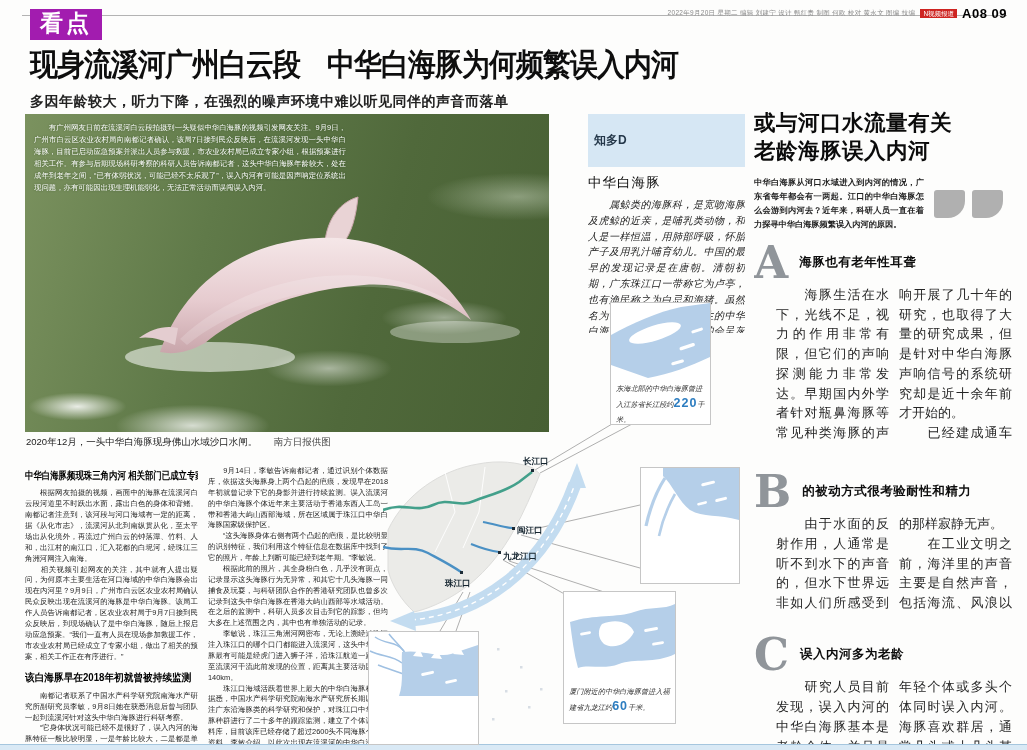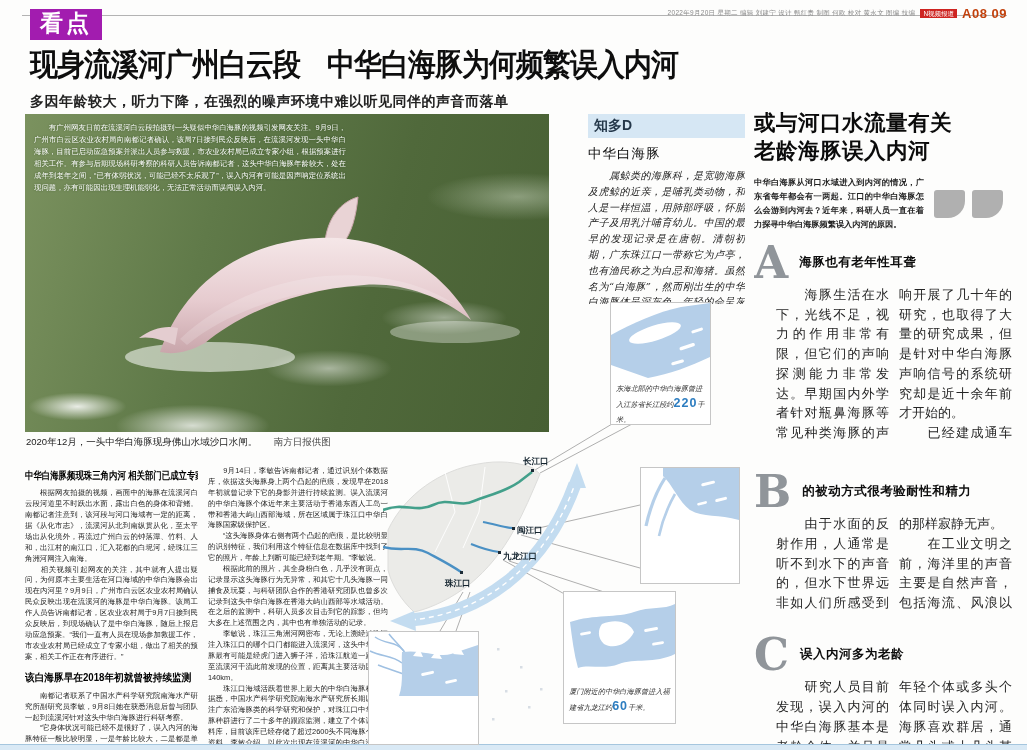--- a/index.html
+++ b/index.html
@@ -5,42 +5,42 @@
   html,body{margin:0;padding:0;background:#e9e7e2;}
   #page{position:relative;width:1027px;height:750px;background:#fdfdfc;margin:0 auto;
         font-family:"Liberation Sans",sans-serif;overflow:hidden;box-shadow:0 0 4px rgba(0,0,0,.25);}
   
   .head-rule{position:absolute;top:15px;left:22px;right:20px;border-top:1px solid #b3b3b3;}
   .badge{position:absolute;left:30px;top:9px;background:#a21caf;color:#fff;font-weight:bold;
          font-size:23px;letter-spacing:3px;padding:3px 10px 5px;line-height:1;}
   .credits-row{position:absolute;right:20px;top:6px;display:flex;align-items:center;gap:5px;}
   .credits{font-size:6.5px;color:#8a8a8a;letter-spacing:.3px;}
   .red-tag{background:#ce2421;color:#fff;font-size:6.5px;padding:1px 3px;line-height:1.2;}
-  .page-no{font-size:13px;font-weight:bold;color:#c2410c;letter-spacing:.5px;}
+  .page-no{font-size:13px;font-weight:bold;color:#000000;letter-spacing:.5px;}
   
   .headline{position:absolute;left:30px;top:44px;font-size:31px;font-weight:900;color:#0e0e0e;
             letter-spacing:-1px;white-space:nowrap;transform:scaleX(.90);transform-origin:left top;}
   .subhead{position:absolute;left:30px;top:93px;font-size:14px;font-weight:600;color:#222;letter-spacing:.5px;}
   
   .photo{position:absolute;left:25px;top:114px;width:524px;height:318px;overflow:hidden;
     background:
       radial-gradient(70px 20px at 10% 92%, rgba(255,255,255,.85), rgba(255,255,255,0) 70%),
       radial-gradient(110px 30px at 32% 98%, rgba(255,255,255,.75), rgba(255,255,255,0) 70%),
       radial-gradient(90px 24px at 80% 64%, rgba(255,255,255,.45), rgba(255,255,255,0) 70%),
       radial-gradient(130px 34px at 94% 26%, rgba(236,244,228,.4), rgba(255,255,255,0) 70%),
       radial-gradient(90px 26px at 58% 80%, rgba(255,255,255,.5), rgba(255,255,255,0) 70%),
       radial-gradient(60px 16px at 45% 55%, rgba(255,255,255,.3), rgba(255,255,255,0) 70%),
       linear-gradient(105deg,#7b925f 0%,#607a49 35%,#50693b 65%,#475f33 100%);}
   .photo-overlay{position:absolute;left:9px;top:8px;width:312px;font-size:7.4px;line-height:1.62;
       color:#fff;text-align:justify;white-space:pre-line;text-shadow:0 0 2px rgba(20,50,10,.55);}
   .photo-caption{position:absolute;left:26px;top:436px;font-size:9.5px;color:#222;}
   .photo-caption .credit{margin-left:14px;color:#444;}
   
   .knowbox{position:absolute;left:588px;top:114px;width:157px;}
-  .kicker{background:#d6e7f4;color:#25384a;font-size:14px;font-weight:bold;padding:3px 6px;}
+  .kicker{background:#d6e7f4;color:#25384a;font-size:12px;font-weight:bold;padding:18px 6px;}
   .kb-title{margin-top:7px;font-size:13.5px;font-weight:400;color:#0d0d0d;letter-spacing:1px;}
   .kai{font-family:"DejaVu Serif",serif;font-style:italic;}
   .kb-body{margin-top:5px;font-size:10px;line-height:1.58;color:#222;text-align:justify;
            white-space:pre-line;height:136px;overflow:hidden;}
   
   .map-box{position:absolute;background:#fff;border:1px solid #c6c6c6;z-index:3;box-sizing:border-box;}
   .map-box svg{display:block;}
   .map-cap{padding:2px 5px 3px;font-size:7.2px;line-height:1.55;color:#333;}
   .map-cap b{font-family:"Liberation Sans",sans-serif;font-style:normal;font-weight:bold;
              font-size:12.5px;color:#2d7dc0;letter-spacing:1px;}

